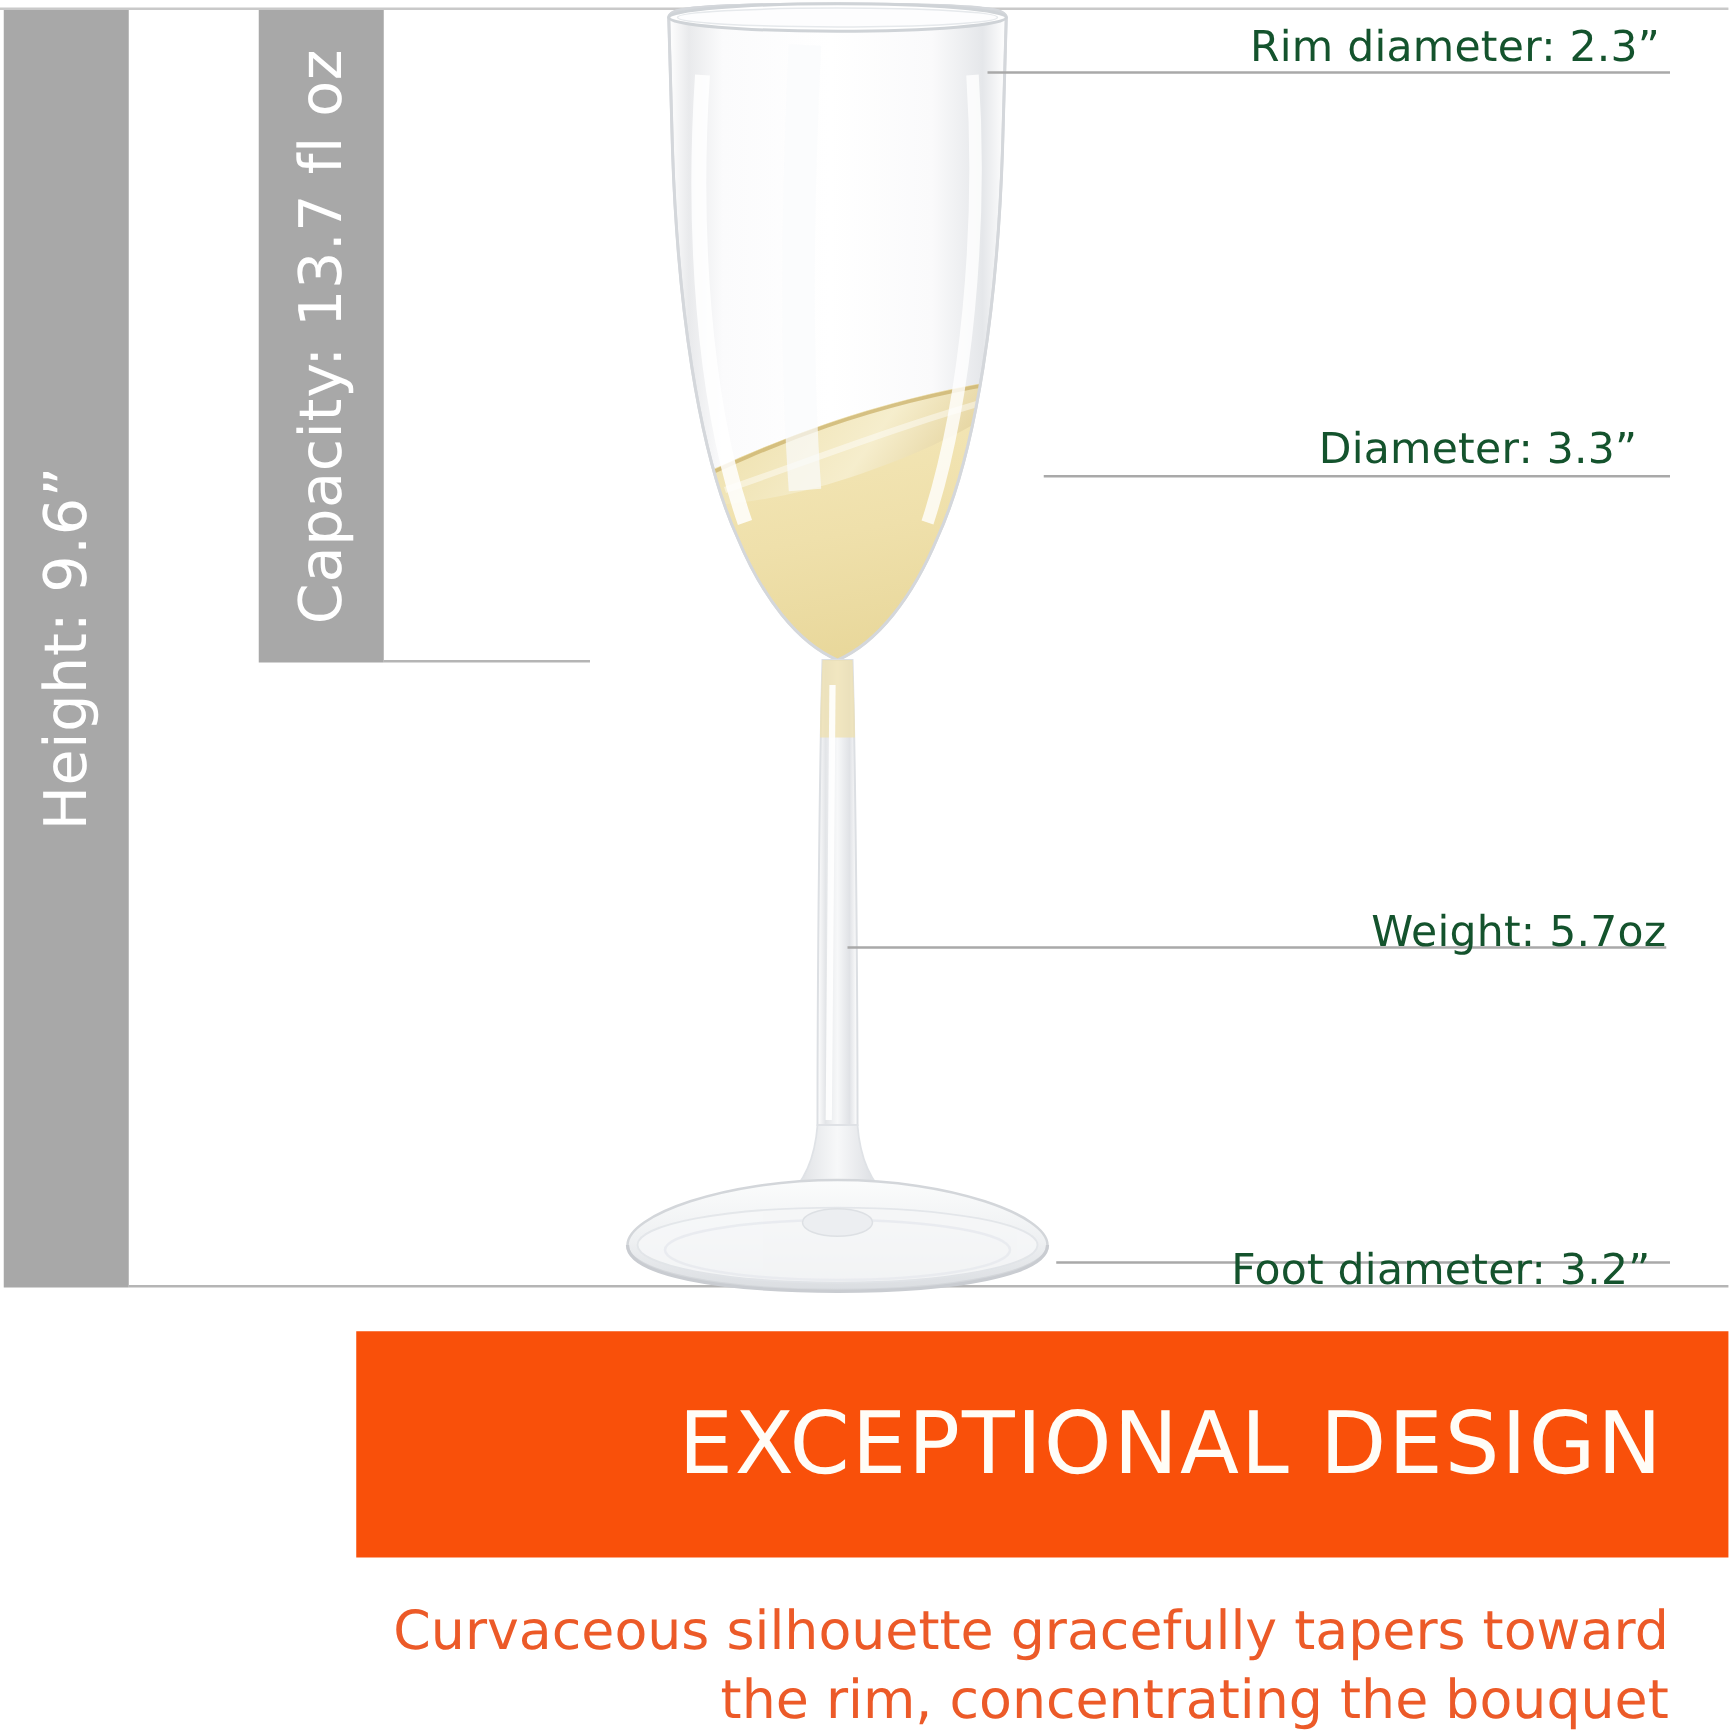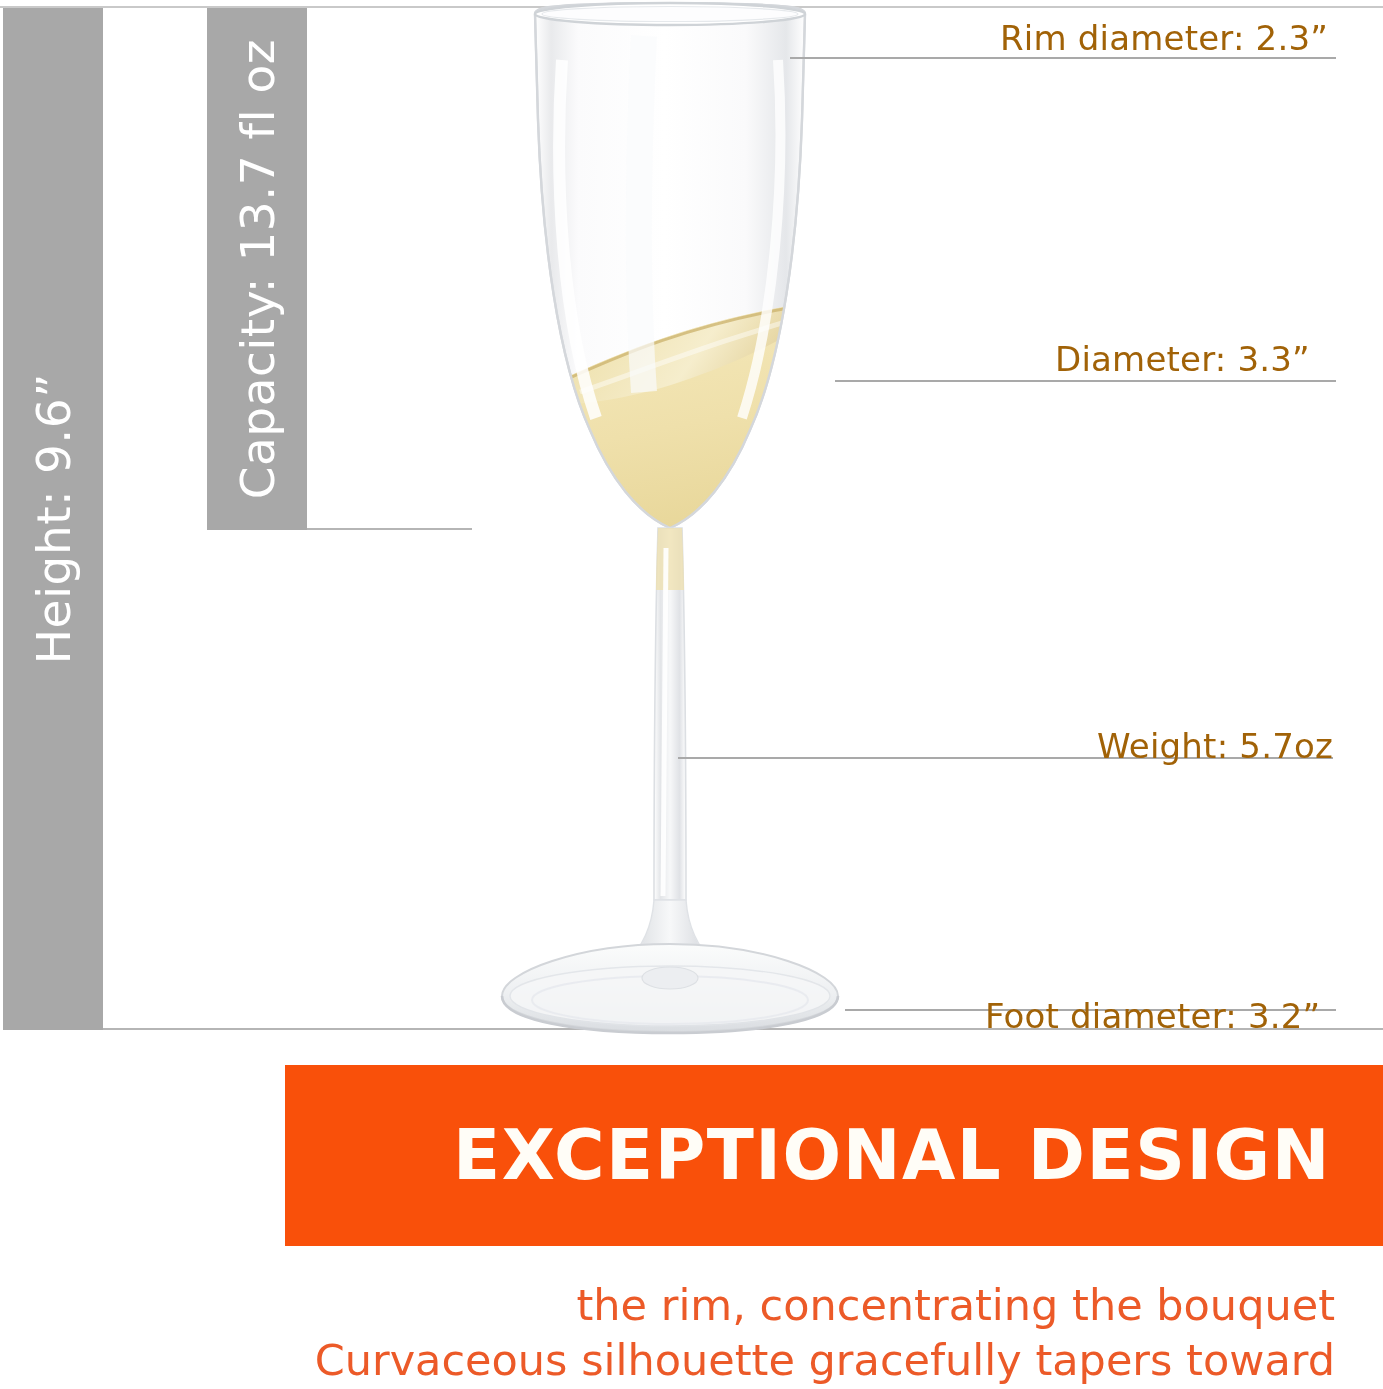--- a/index.html
+++ b/index.html
@@ -41,21 +41,21 @@
   .leader{
     position:absolute;
     height:2px;
     background:#a9a9a9;
   }
 
   
   .callout{
     position:absolute;
     font-size:34px;
-    color:#a16207;
+    color:#14532d;
     white-space:nowrap;
     font-weight:400;
     letter-spacing:0.2px;
   }
 
   
   #glass-wrap{
     position:absolute;
     left:430px;top:0px;
     width:480px;height:1040px;
@@ -69,21 +69,21 @@
     width:1098px;height:181px;
     background:#f9500a;
     display:flex;
     align-items:center;
     justify-content:flex-end;
   }
   #banner-text{
     color:#fffdf7;
     font-size:69px;
     letter-spacing:1.5px;
-    font-weight:700;
+    font-weight:400;
     padding-right:52px;
     white-space:nowrap;
     line-height:1;
   }
 
   
   #tagline{
     position:absolute;
     left:120px;top:1278px;
     width:1215px;
@@ -254,17 +254,17 @@
 
   <div class="callout" style="left:1097px;top:716px;margin-top:10px;">Weight: 5.7oz</div>
 
   <div class="callout" style="left:985px;top:968px;margin-top:28px;">Foot diameter: 3.2”</div>
 
   <div id="banner">
     <span id="banner-text">EXCEPTIONAL DESIGN</span>
   </div>
 
   <div id="tagline">
+    <span class="tl">Curvaceous silhouette gracefully tapers toward</span>
     <span class="tl">the rim, concentrating the bouquet</span>
-    <span class="tl">Curvaceous silhouette gracefully tapers toward</span>
   </div>
 
 </div>
 
 </body></html>

